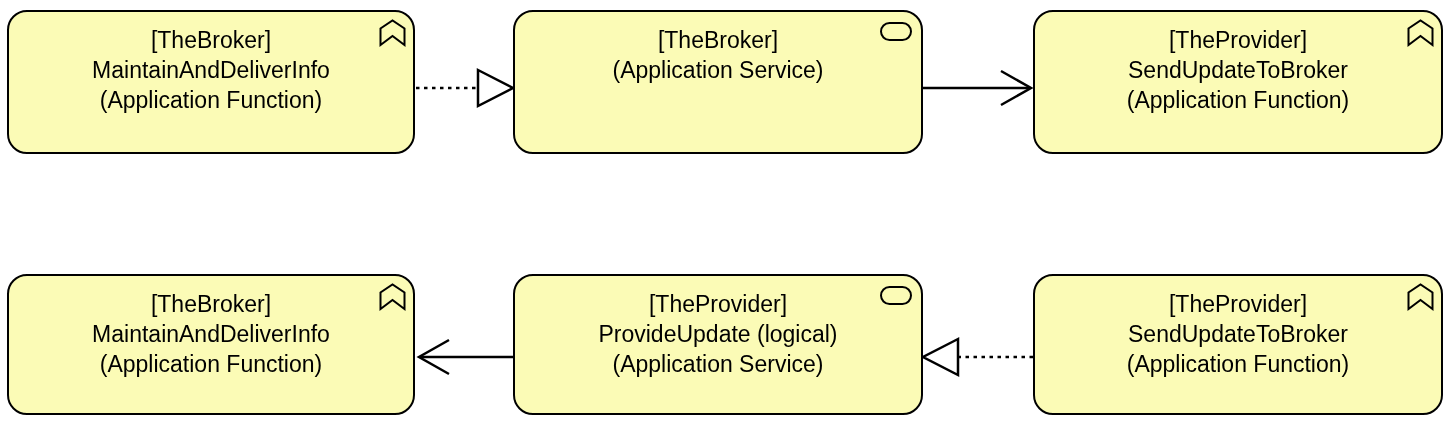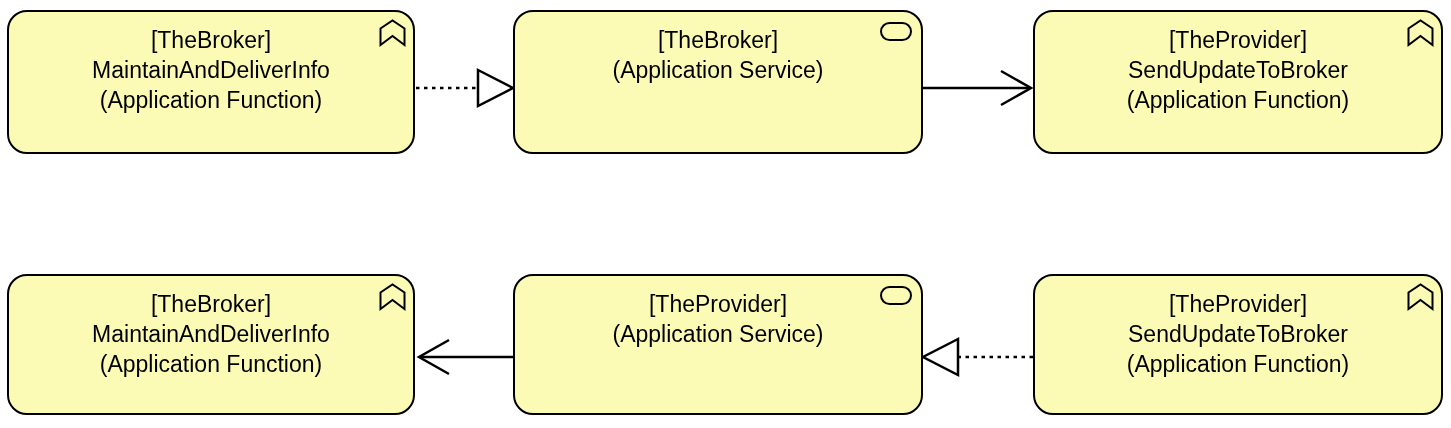--- a/index.html
+++ b/index.html
@@ -126,20 +126,21 @@
     <div class="label-line">(Application Function)</div>
   </div>
 
   <div class="node n4">
     <span class="corner-icon" style="top:10px; right:9px;">
       <svg width="32" height="20" viewBox="0 0 32 20">
           <rect class="icon-shape" x="1" y="1" width="30" height="17" rx="8.5" ry="8.5"></rect>
         </svg>
     </span>
     <div class="label-line">[TheProvider]</div>
+    <div class="label-line">ProvideUpdate (logical)</div>
     <div class="label-line">(Application Service)</div>
   </div>
 
   <div class="node n5">
     <span class="corner-icon">
       <svg width="27" height="28" viewBox="0 0 27 28">
           <polygon class="icon-shape" points="1.5,26 1.5,9.5 13.5,1.5 25.5,9.5 25.5,26 13.5,17"></polygon>
         </svg>
     </span>
     <div class="label-line">[TheProvider]</div>

